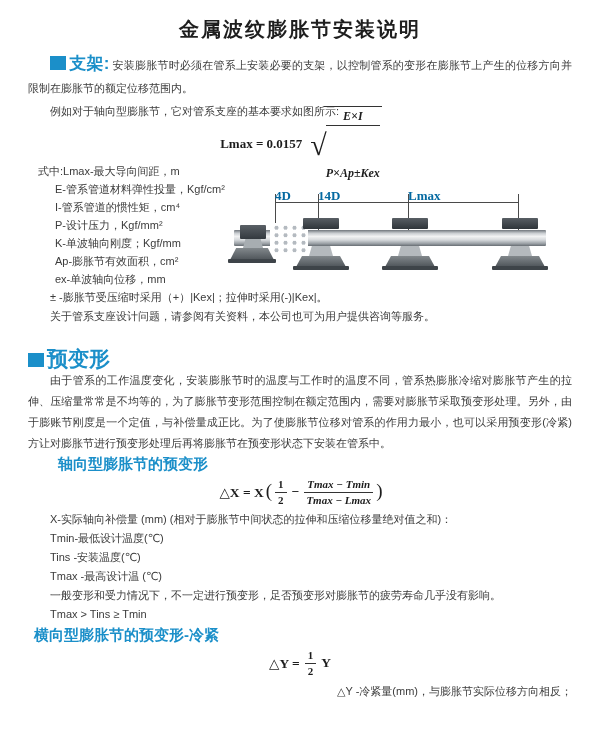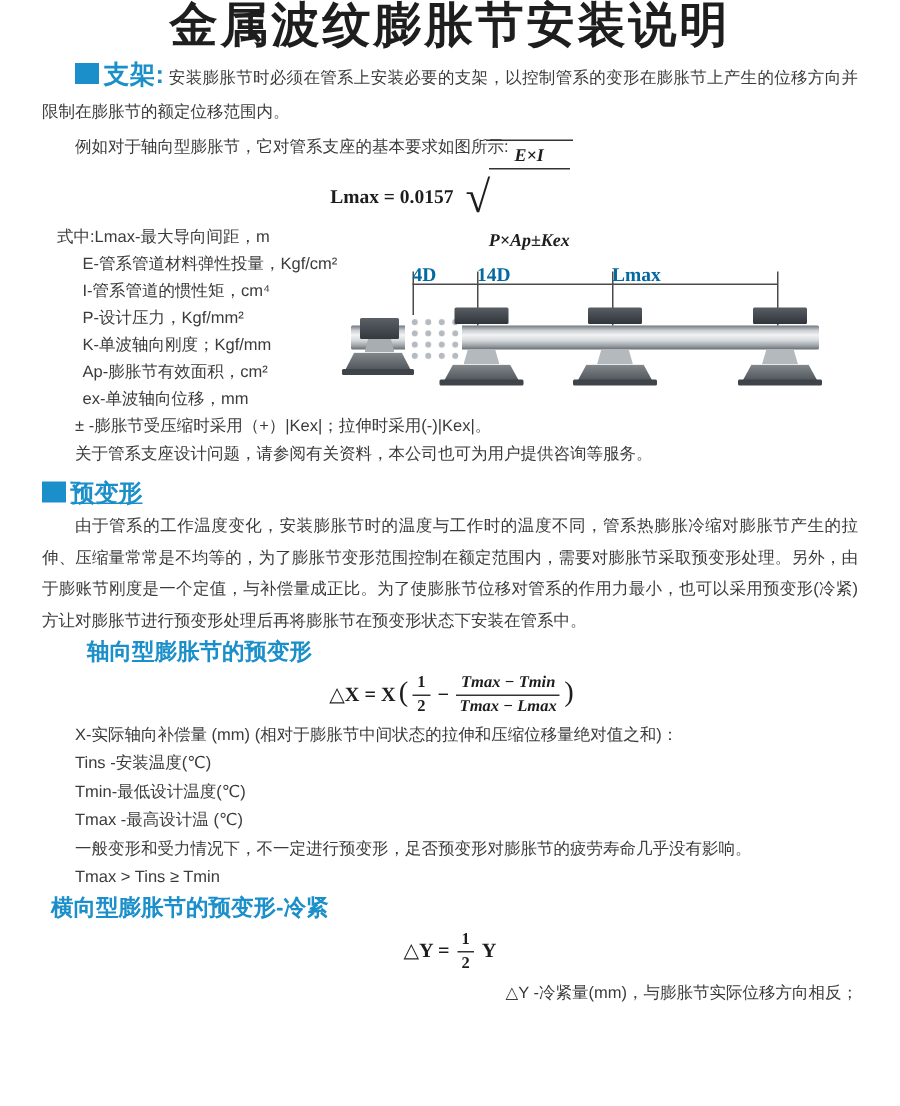--- a/index.html
+++ b/index.html
@@ -5,30 +5,30 @@
   :root { --accent:#1b8fc9; --text:#3b3b3b; --formula:#1d1d1d; }
   * { box-sizing:border-box; }
   html,body { margin:0; padding:0; }
   body {
     width:600px; height:737px; background:#ffffff; overflow:hidden;
     font-family:"Liberation Sans","DejaVu Sans",sans-serif;
     color:var(--text); font-size:11px;
   }
   .content { padding:0 28px; position:relative; }
   h1.title {
-    margin:0 0 0; text-align:center; color:#1e1e1e;
-    font-size:32px; font-weight:bold; letter-spacing:2px; line-height:32px;
+    margin:13px 0 0; text-align:center; color:#1e1e1e;
+    font-size:20px; font-weight:bold; letter-spacing:2px; line-height:32px;
   }
   p.body { margin:0; line-height:23px; text-align:justify; text-indent:2em; }
   .inline-heading { color:var(--accent); font-size:17px; font-weight:bold; line-height:1; }
   .bullet {
     display:inline-block; width:16px; height:14px; background:var(--accent);
     margin-right:3px; vertical-align:-1px;
   }
-  .sec-heading { color:var(--accent); font-size:16px; font-weight:bold; line-height:22px; margin:6px 0 0;text-decoration:underline; }
+  .sec-heading { color:var(--accent); font-size:21px; font-weight:bold; line-height:22px; margin:22px 0 0; }
   .sub-heading { color:var(--accent); font-size:15px; font-weight:bold; }
   .sub-heading.axial { line-height:20px; margin:0 0 0 30px; }
   .sub-heading.lateral { line-height:22px; margin:0 0 0 6px; }
 
   
   .formula { display:flex; align-items:center; justify-content:center;
     font-family:"Liberation Serif","DejaVu Serif",serif; font-weight:bold; color:var(--formula); }
   .formula-1 { height:37px; margin-top:2px; font-size:13px; }
   .formula-2 { height:36px; font-size:13.5px; }
   .formula-3 { height:34px; font-size:13.5px; }
@@ -173,22 +173,22 @@
     <span class="fpart">−</span>
     <span class="sfrac italic">
       <span class="num">Tmax − Tmin</span>
       <span class="den">Tmax − Lmax</span>
     </span>
     <span class="paren">)</span>
   </div>
 
   <div class="axial-lines">
     <p>X-实际轴向补偿量 (mm) (相对于膨胀节中间状态的拉伸和压缩位移量绝对值之和)：</p>
+    <p>Tmin-最低设计温度(℃)</p>
     <p>Tins -安装温度(℃)</p>
-    <p>Tmin-最低设计温度(℃)</p>
     <p>Tmax -最高设计温 (℃)</p>
     <p>一般变形和受力情况下，不一定进行预变形，足否预变形对膨胀节的疲劳寿命几乎没有影响。</p>
     <p>Tmax &gt; Tins ≥ Tmin</p>
   </div>
 
   <div class="sub-heading lateral">横向型膨胀节的预变形-冷紧</div>
 
   <div class="formula formula-3">
     <span class="fpart">△Y =</span>
     <span class="sfrac">

